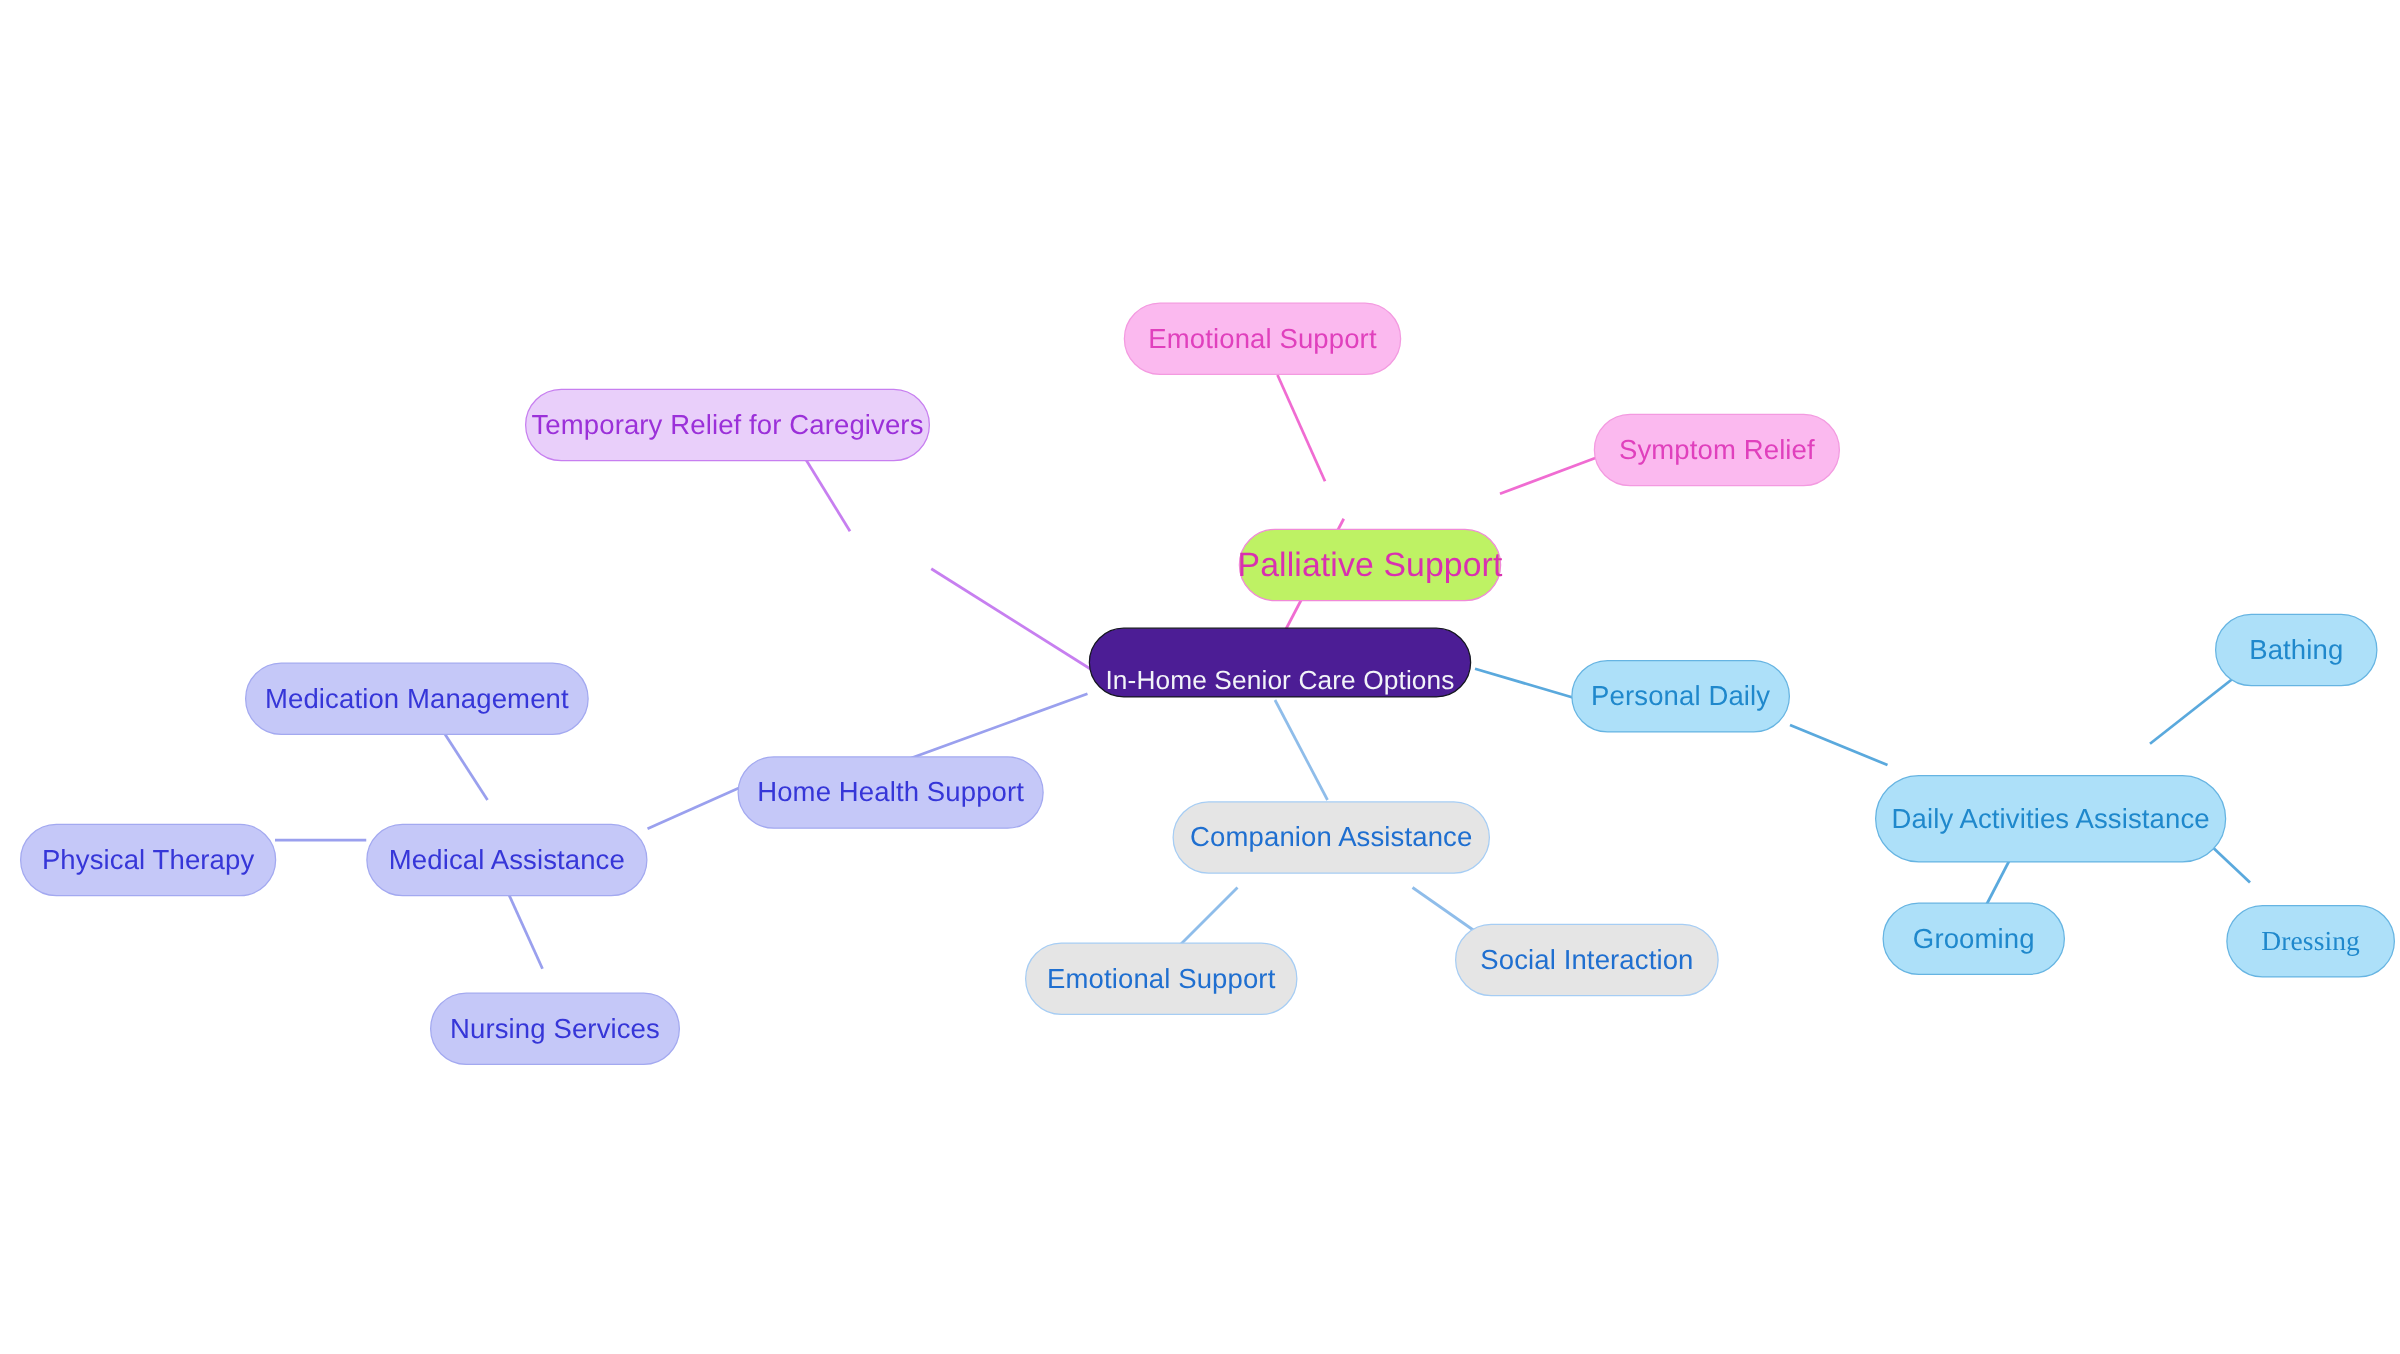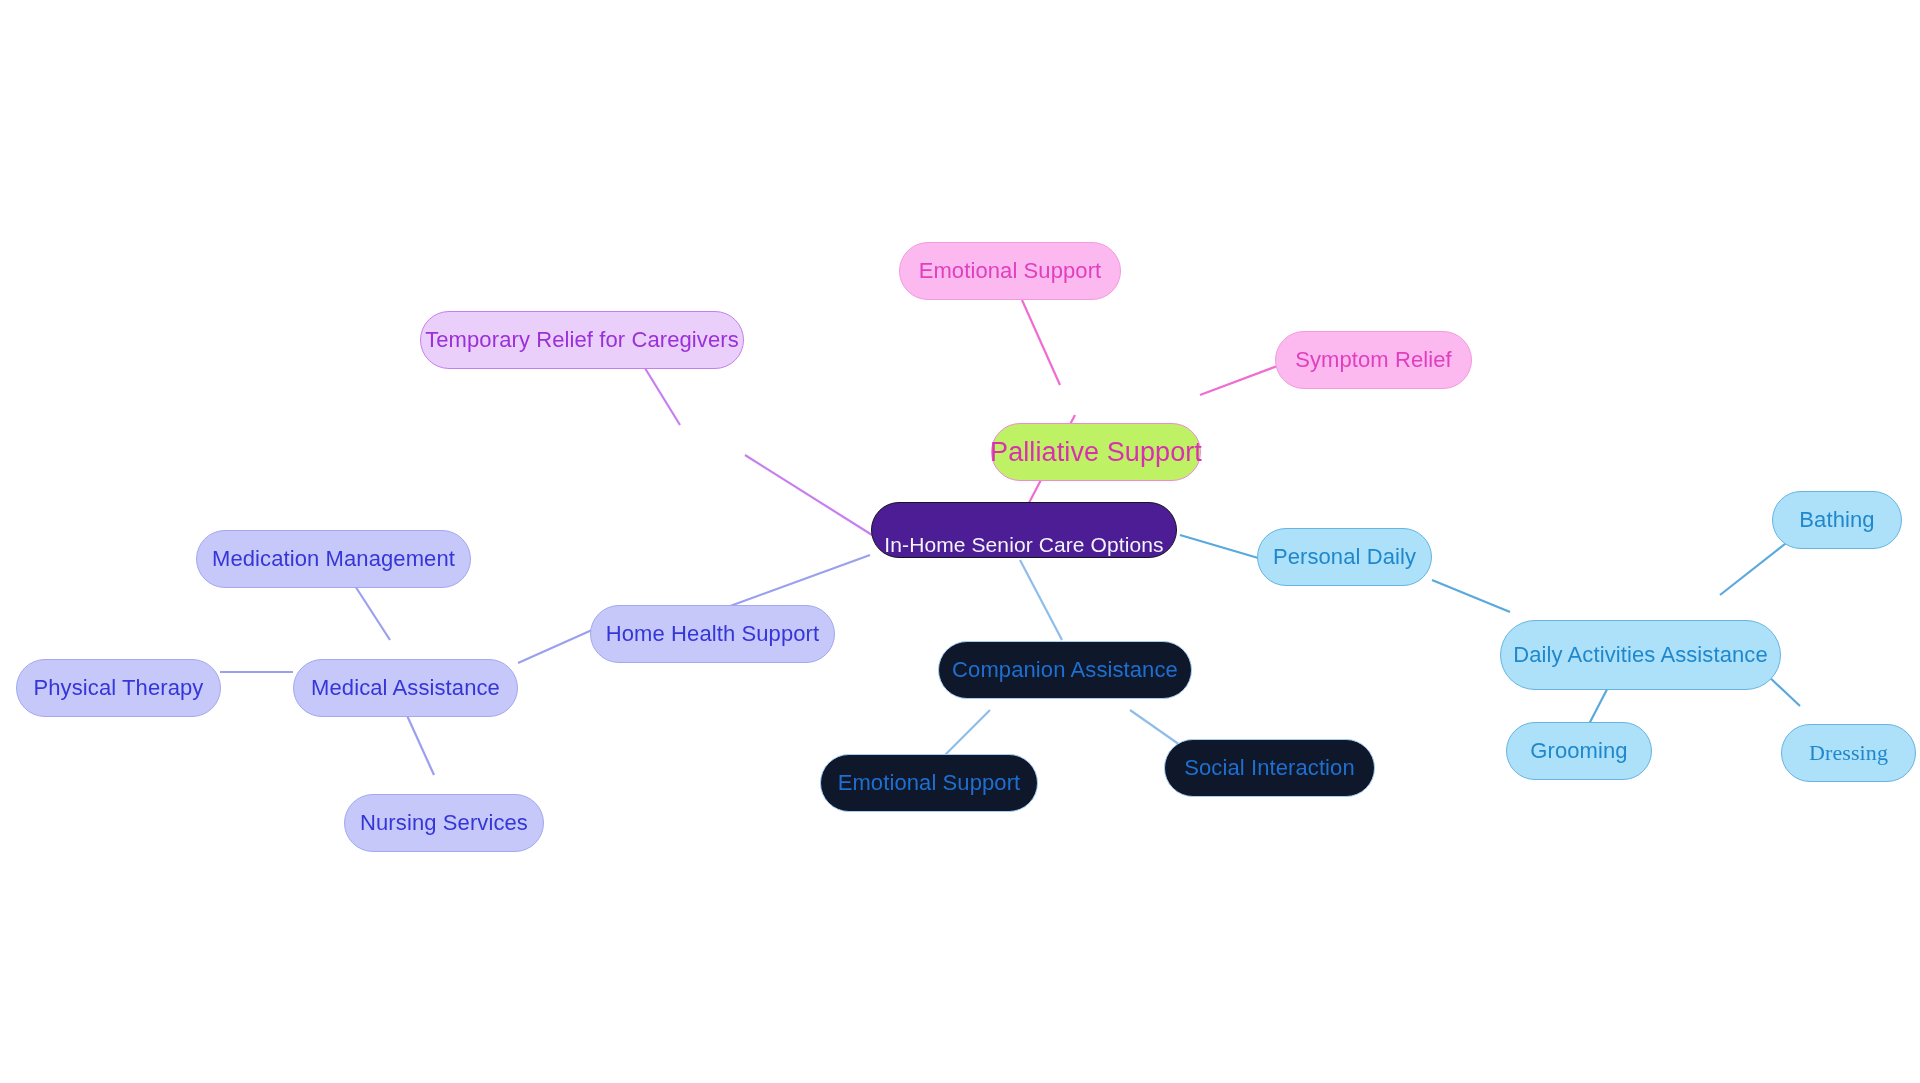--- a/index.html
+++ b/index.html
@@ -64,21 +64,21 @@
     font-size: 22px;
   }
   .node-periwinkle {
     background: #c5c8f8;
     border-color: #a3a9f0;
     color: #3636d8;
     font-size: 22px;
     margin-top: 16px;
   }
   .node-blue-soft {
-    background: #0f172a;
+    background: #e5e5e5;
     border-color: #a6cdf4;
     color: #1f6fd0;
     font-size: 22px;
   }
   .node-blue-sky {
     background: #ade0f9;
     border-color: #66b4e2;
     color: #1f88cc;
     font-size: 22px;
   }

